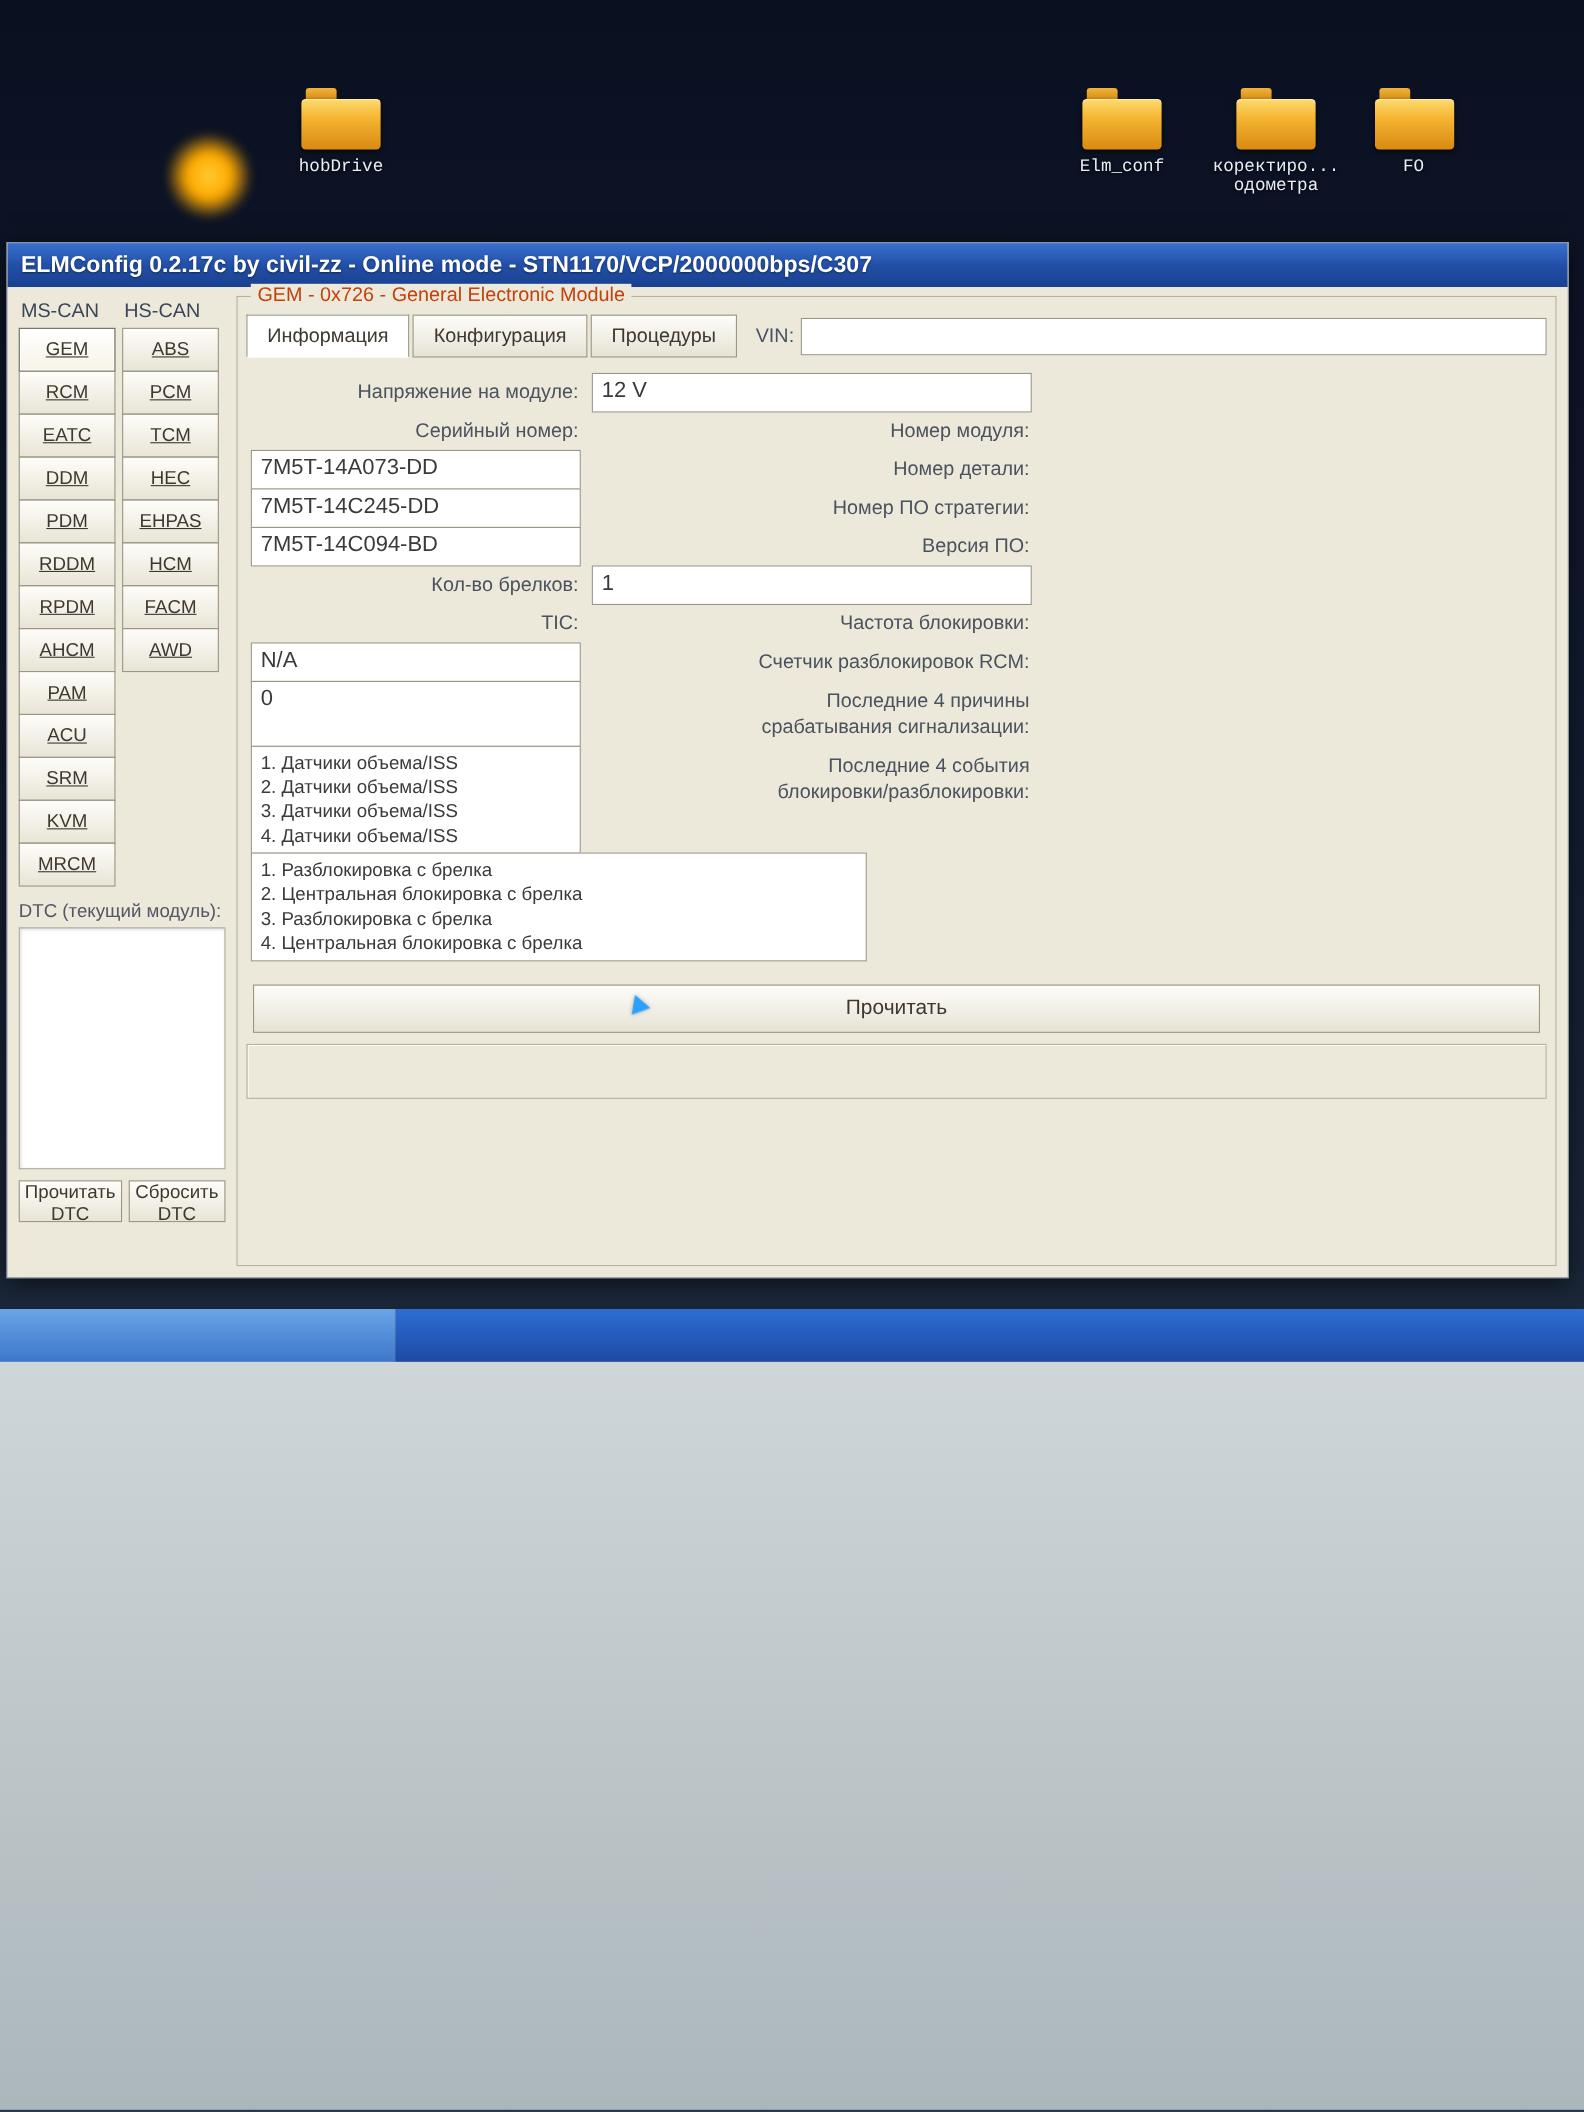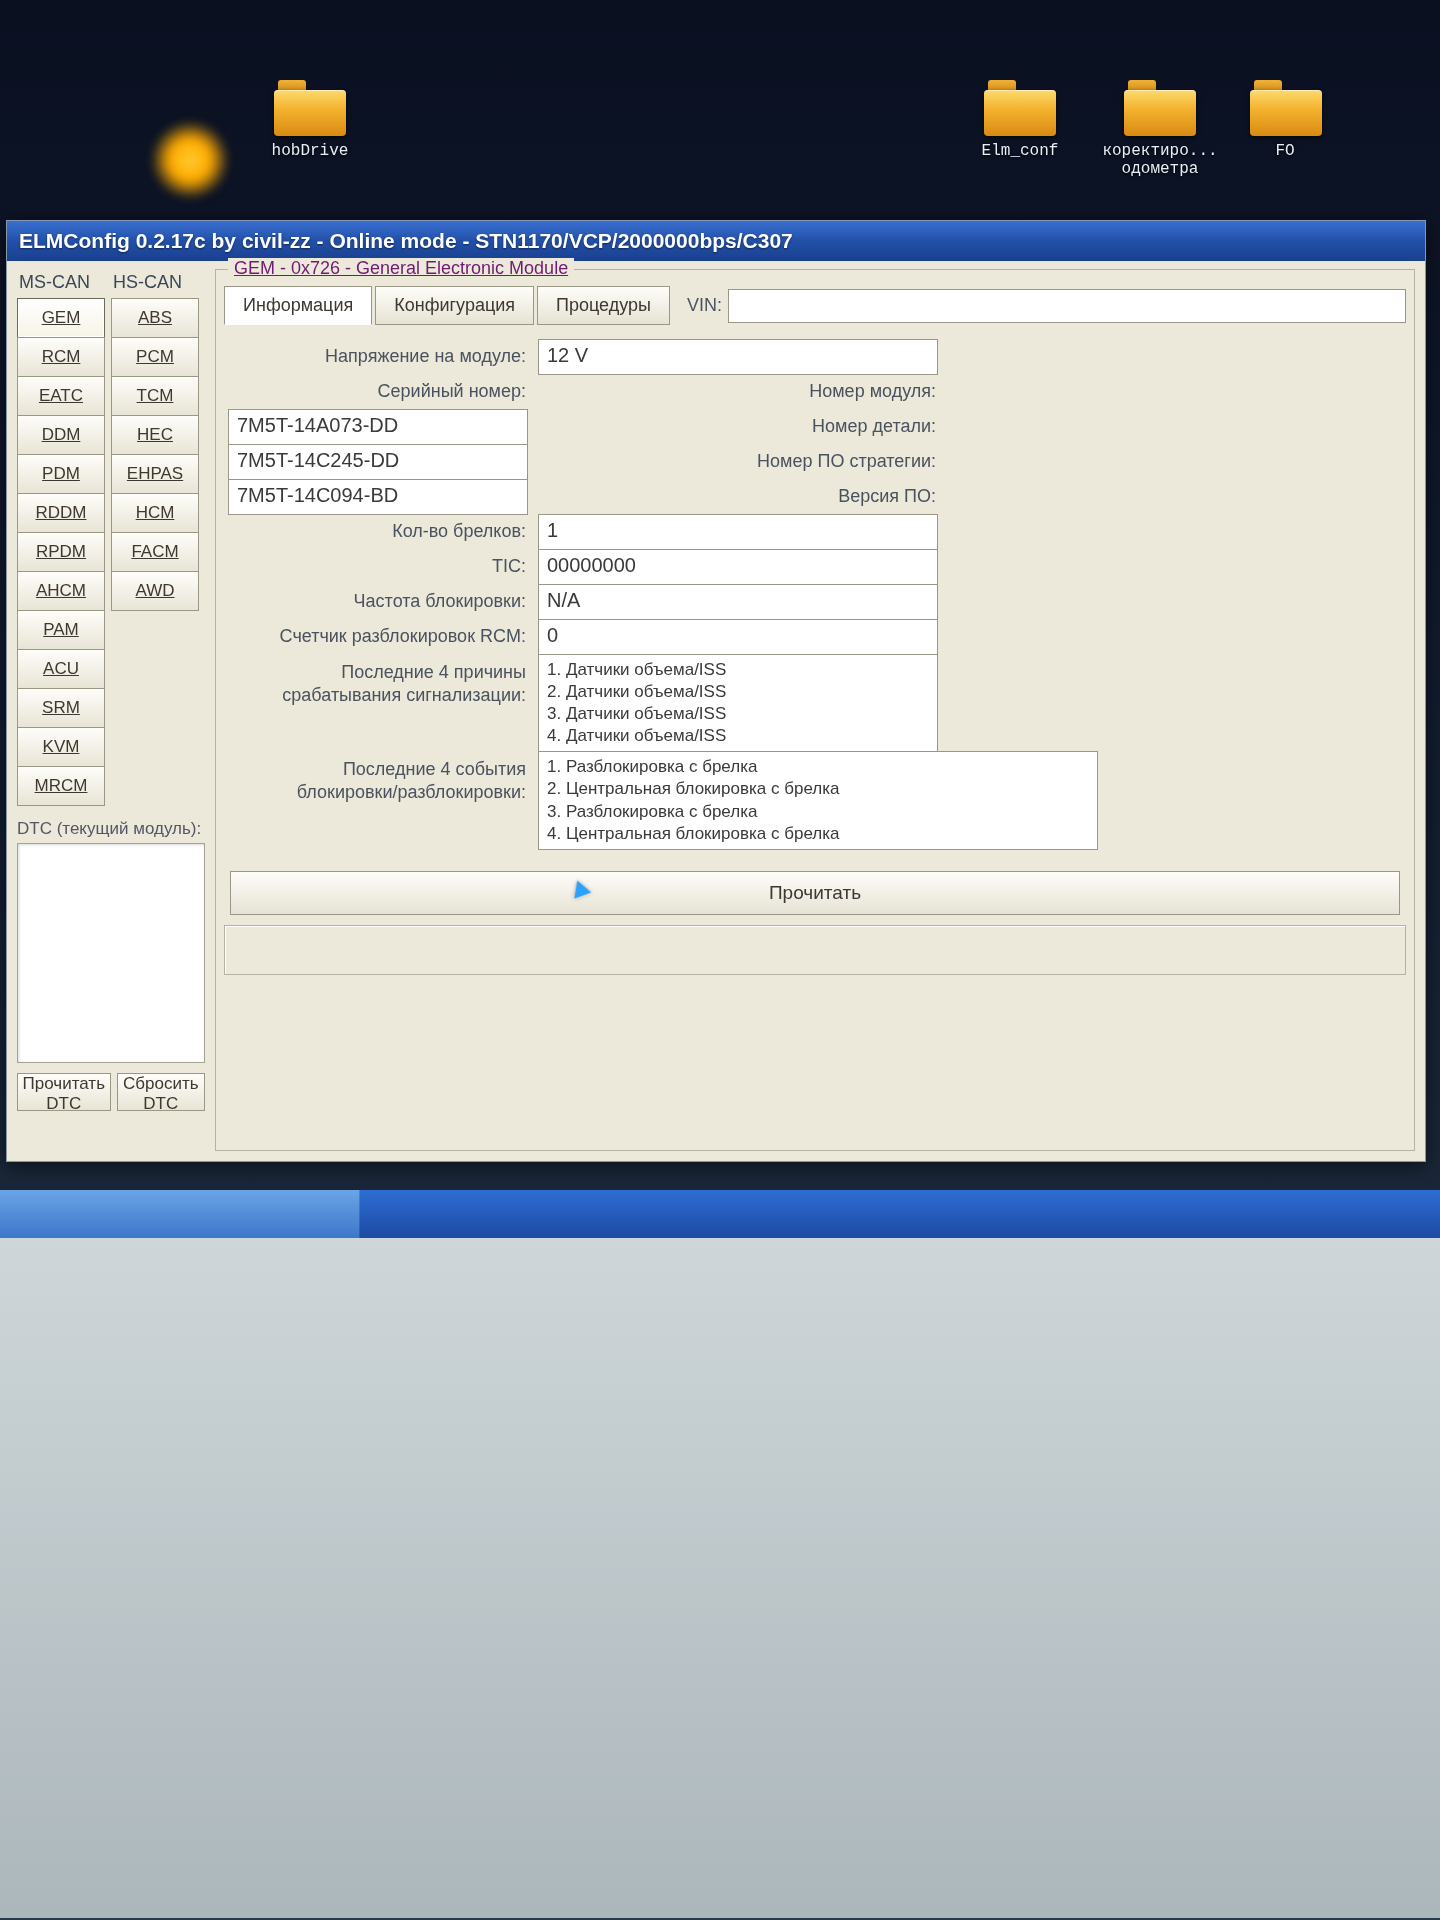--- a/index.html
+++ b/index.html
@@ -153,22 +153,21 @@
     background: #ece9da;
     display: flex;
     flex-direction: column;
   }
   .main-legend {
     position: absolute;
     top: -12px; left: 12px;
     background: #ece9da;
     padding: 0 6px;
     font-size: 18px;
-    color: #701a75;
-    text-decoration: underline;
+    color: #c2410c;
   }
   .tabbar {
     display: flex;
     align-items: center;
     gap: 4px;
     margin: 10px 0 14px 0;
   }
   .tab {
     padding: 8px 18px;
     background: linear-gradient(180deg,#fefdf9,#e6e2d4);
@@ -377,21 +376,20 @@
 
         <div class="lbl">Номер ПО стратегии:</div>
         <div class="val">7M5T-14C094-BD</div>
 
         <div class="lbl">Версия ПО:</div>
 
         <div class="lbl">Кол-во брелков:</div>
         <div class="val">1</div>
 
         <div class="lbl">TIC:</div>
-        <div class="val">00000000</div>
 
         <div class="lbl">Частота блокировки:</div>
         <div class="val">N/A</div>
 
         <div class="lbl">Счетчик разблокировок RCM:</div>
         <div class="val">0</div>
 
         <div class="lbl multi" style="white-space:pre-line">Последние 4 причины
 срабатывания сигнализации:</div>
         <div class="val multi">1. Датчики объема/ISS

